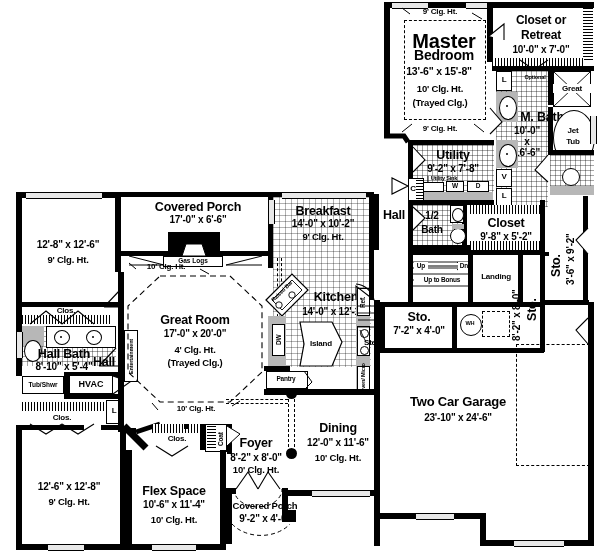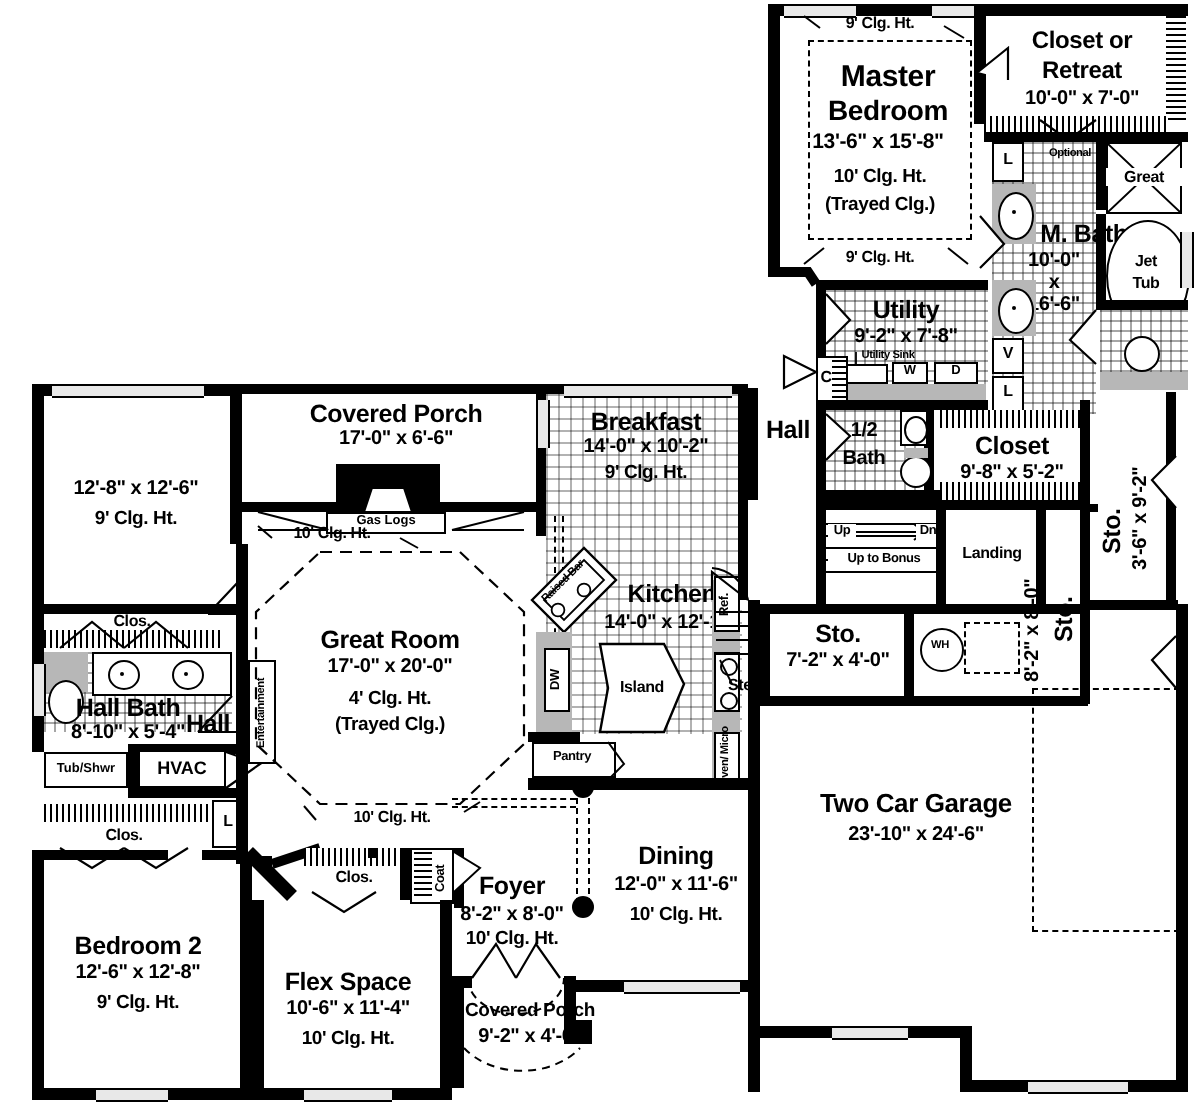--- a/index.html
+++ b/index.html
@@ -152,21 +152,20 @@
     <path d="M30 424 L46 434 L62 424" fill="none" stroke="#000" stroke-width="1.1"></path>
     <path d="M62 424 L78 434 L94 424" fill="none" stroke="#000" stroke-width="1.1"></path>
   </svg>
   <div class="wall" style="left:16px;top:425px;width:68px;height:5px;"></div>
   <div class="wall" style="left:101px;top:425px;width:22px;height:5px;"></div>
 
   <div class="wall" style="left:16px; top:425px; width:6px; height:125px;"></div>
   <div class="wall" style="left:16px; top:544px; width:110px;height:6px;"></div>
   <div class="win" style="left:48px; top:544px; width:36px;height:5px;"></div>
   <div class="wall" style="left:120px;top:430px; width:6px; height:120px;"></div>
-  <div class="label lbl-room" style="left:16px;top:466px;width:106px;">Bedroom 2</div>
   <div class="label lbl-dim" style="left:14px;top:481px;width:110px;">12'-6" x 12'-8"</div>
   <div class="label lbl-clg" style="left:16px;top:496px;width:106px;">9' Clg. Ht.</div>
 
   <div class="label lbl-room" style="left:84px;top:355px;width:40px;">Hall</div>
 
   <div class="wall" style="left:118px;top:272px;width:6px;height:160px;"></div>
   <div class="box" style="left:124px;top:330px;width:14px;height:52px;"></div>
   <div class="label lbl-tiny vert" style="left:125px;top:331px;width:12px;height:50px;display:flex;align-items:center;justify-content:center;">Entertainment</div>
   <svg style="left:0;top:0;width:600px;height:560px;">
     <path d="M104 307 L120 290 M104 307 L121 307" fill="none" stroke="#000" stroke-width="1.1"></path>
@@ -333,21 +332,21 @@
   <div class="wall" style="left:384px;top:2px;  width:6px; height:136px;"></div>
   <div class="wall" style="left:487px;top:2px;  width:6px; height:60px;"></div>
 
   <div class="label lbl-note" style="left:404px;top:7px;width:72px;">9' Clg. Ht.</div>
   <svg style="left:0;top:0;width:600px;height:560px;">
     <path d="M402 8 L410 14" fill="none" stroke="#000" stroke-width="1"></path>
     <path d="M472 13 L482 19" fill="none" stroke="#000" stroke-width="1"></path>
   </svg>
   <div class="dash" style="left:404px;top:20px;width:82px;height:100px;"></div>
 
-  <div class="label lbl-room" style="left:398px;top:30px;width:92px;font-size:15px;">Master</div>
+  <div class="label lbl-room" style="left:398px;top:30px;width:92px;font-size:20px;">Master</div>
   <div class="label lbl-room" style="left:398px;top:47px;width:92px;font-size:14px;">Bedroom</div>
   <div class="label lbl-dim" style="left:384px;top:65px;width:110px;font-size:10.5px;">13'-6" x 15'-8"</div>
   <div class="label lbl-clg" style="left:392px;top:83px;width:96px;">10' Clg. Ht.</div>
   <div class="label lbl-clg" style="left:392px;top:97px;width:96px;">(Trayed Clg.)</div>
 
   <div class="label lbl-note" style="left:404px;top:124px;width:72px;">9' Clg. Ht.</div>
   <svg style="left:0;top:0;width:600px;height:560px;">
     <path d="M402 132 L412 124" fill="none" stroke="#000" stroke-width="1"></path>
     <path d="M474 124 L484 132" fill="none" stroke="#000" stroke-width="1"></path>
   </svg>

